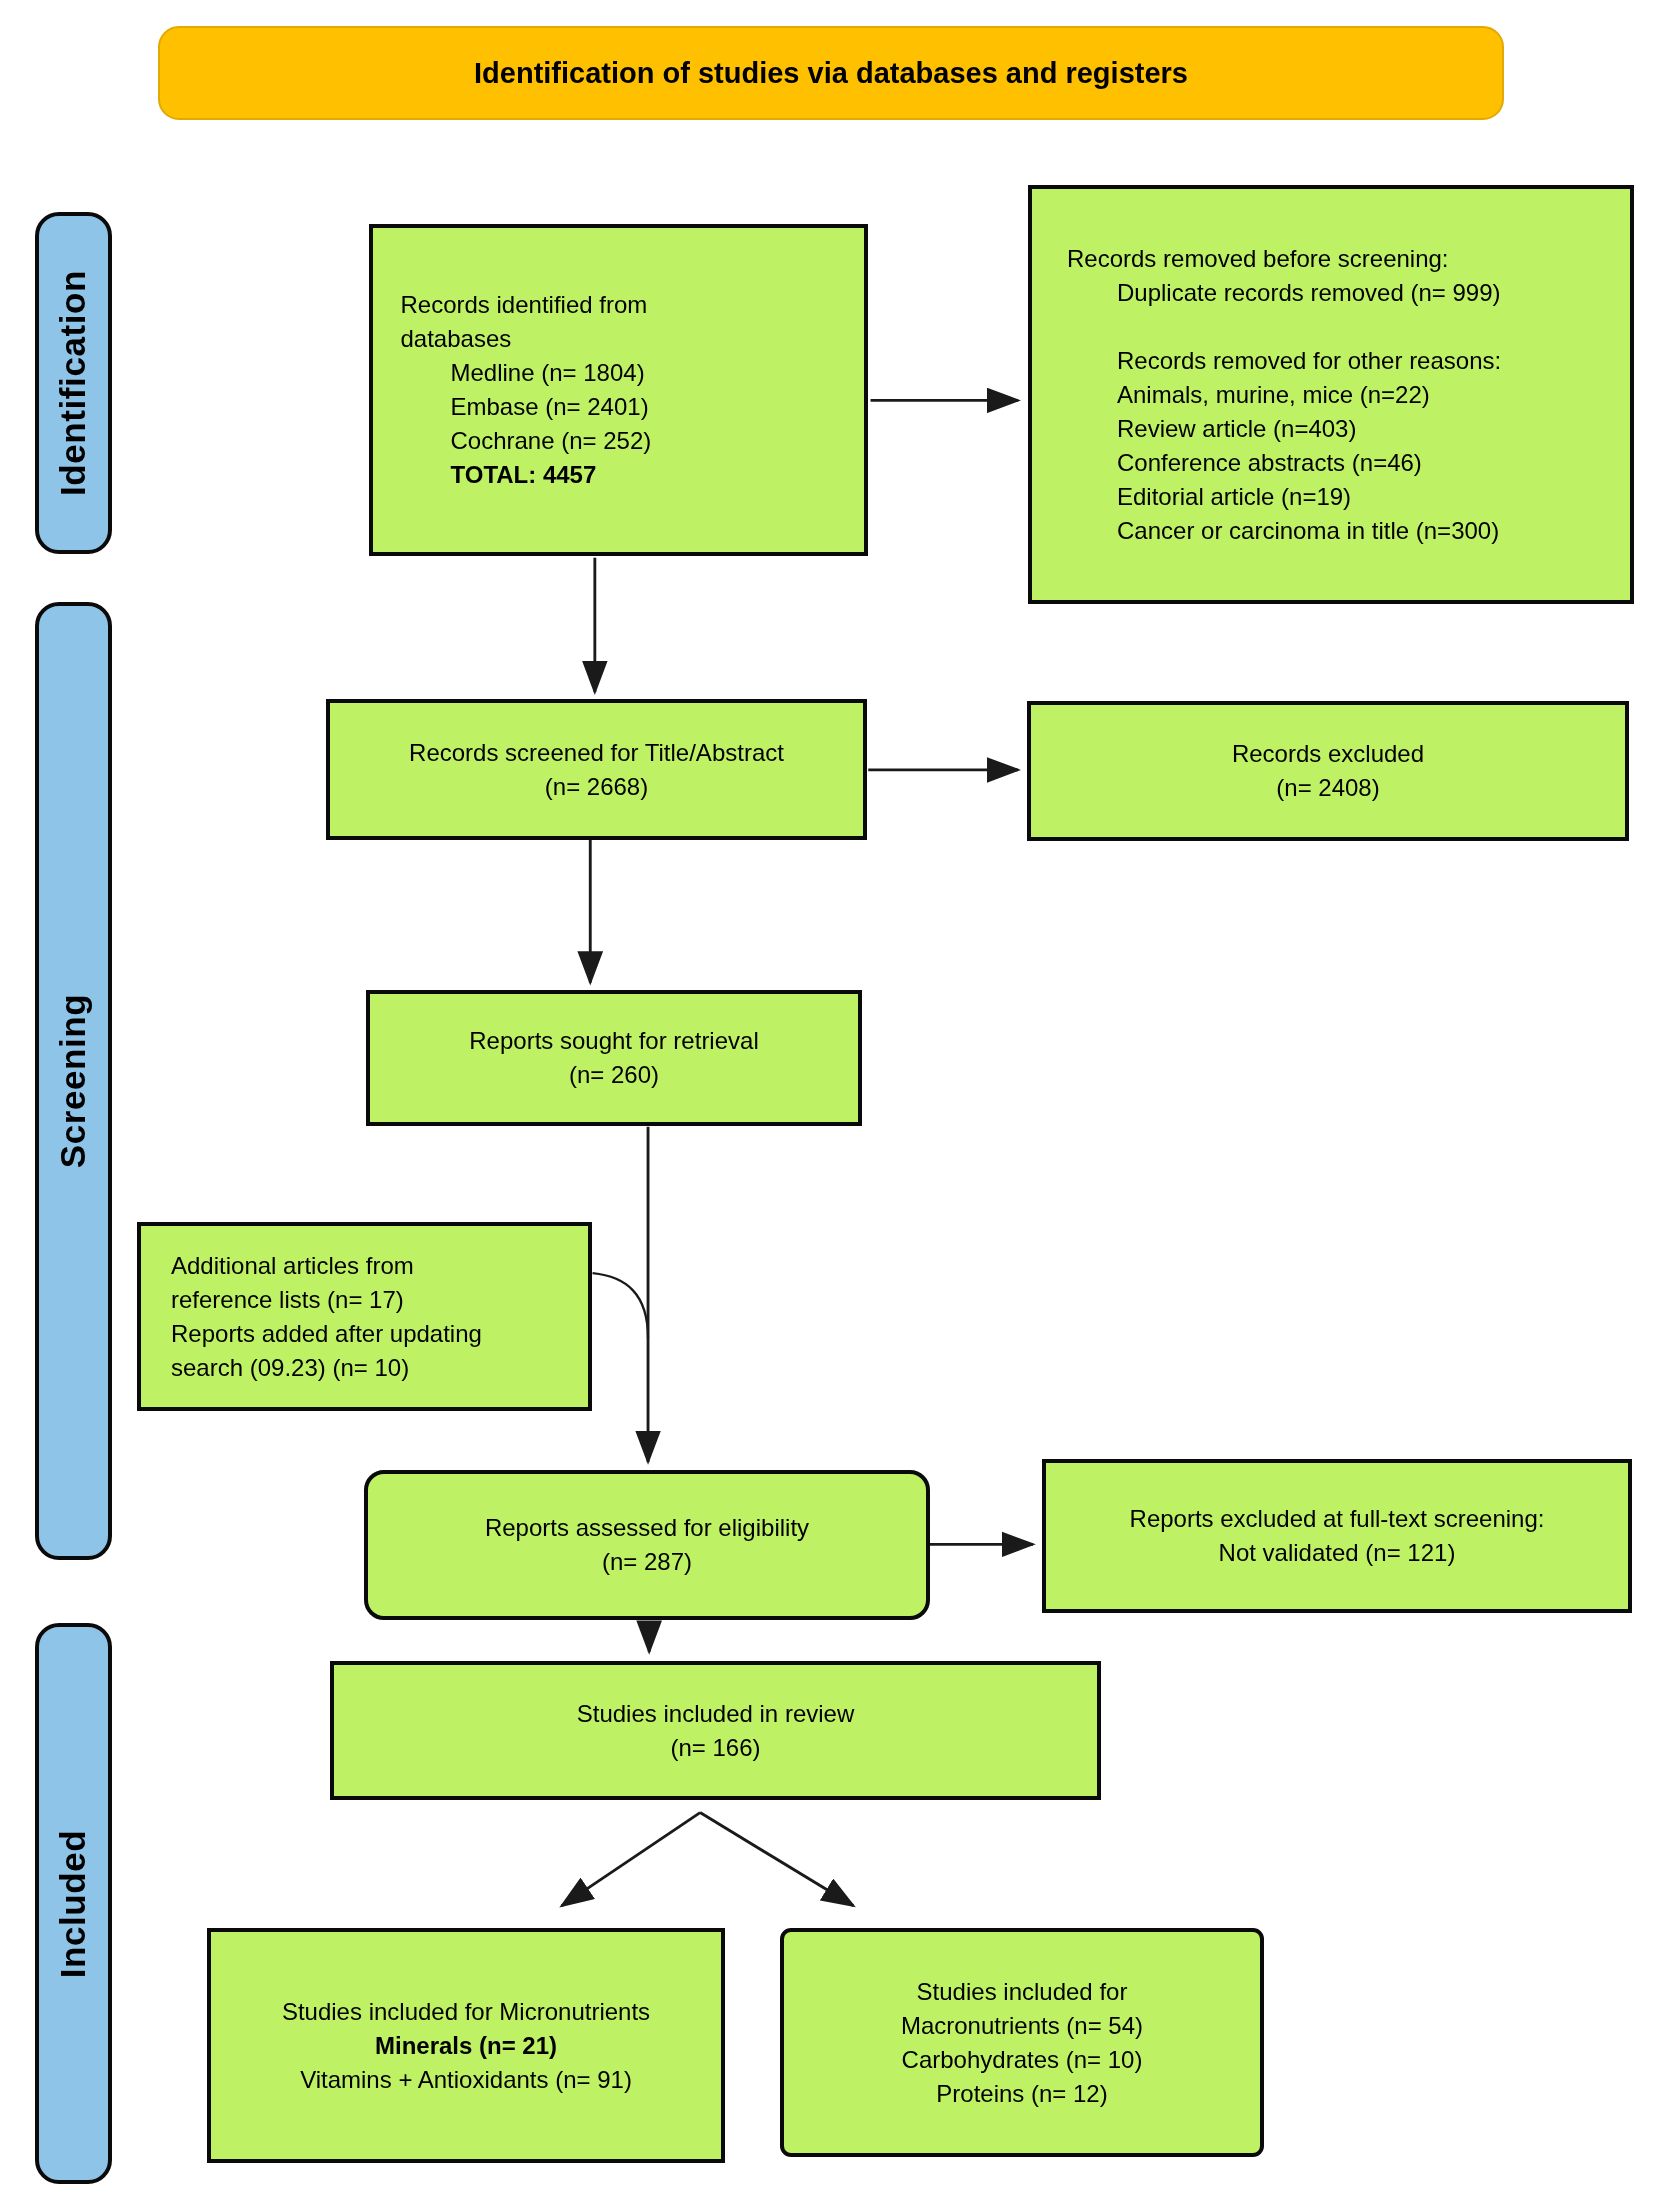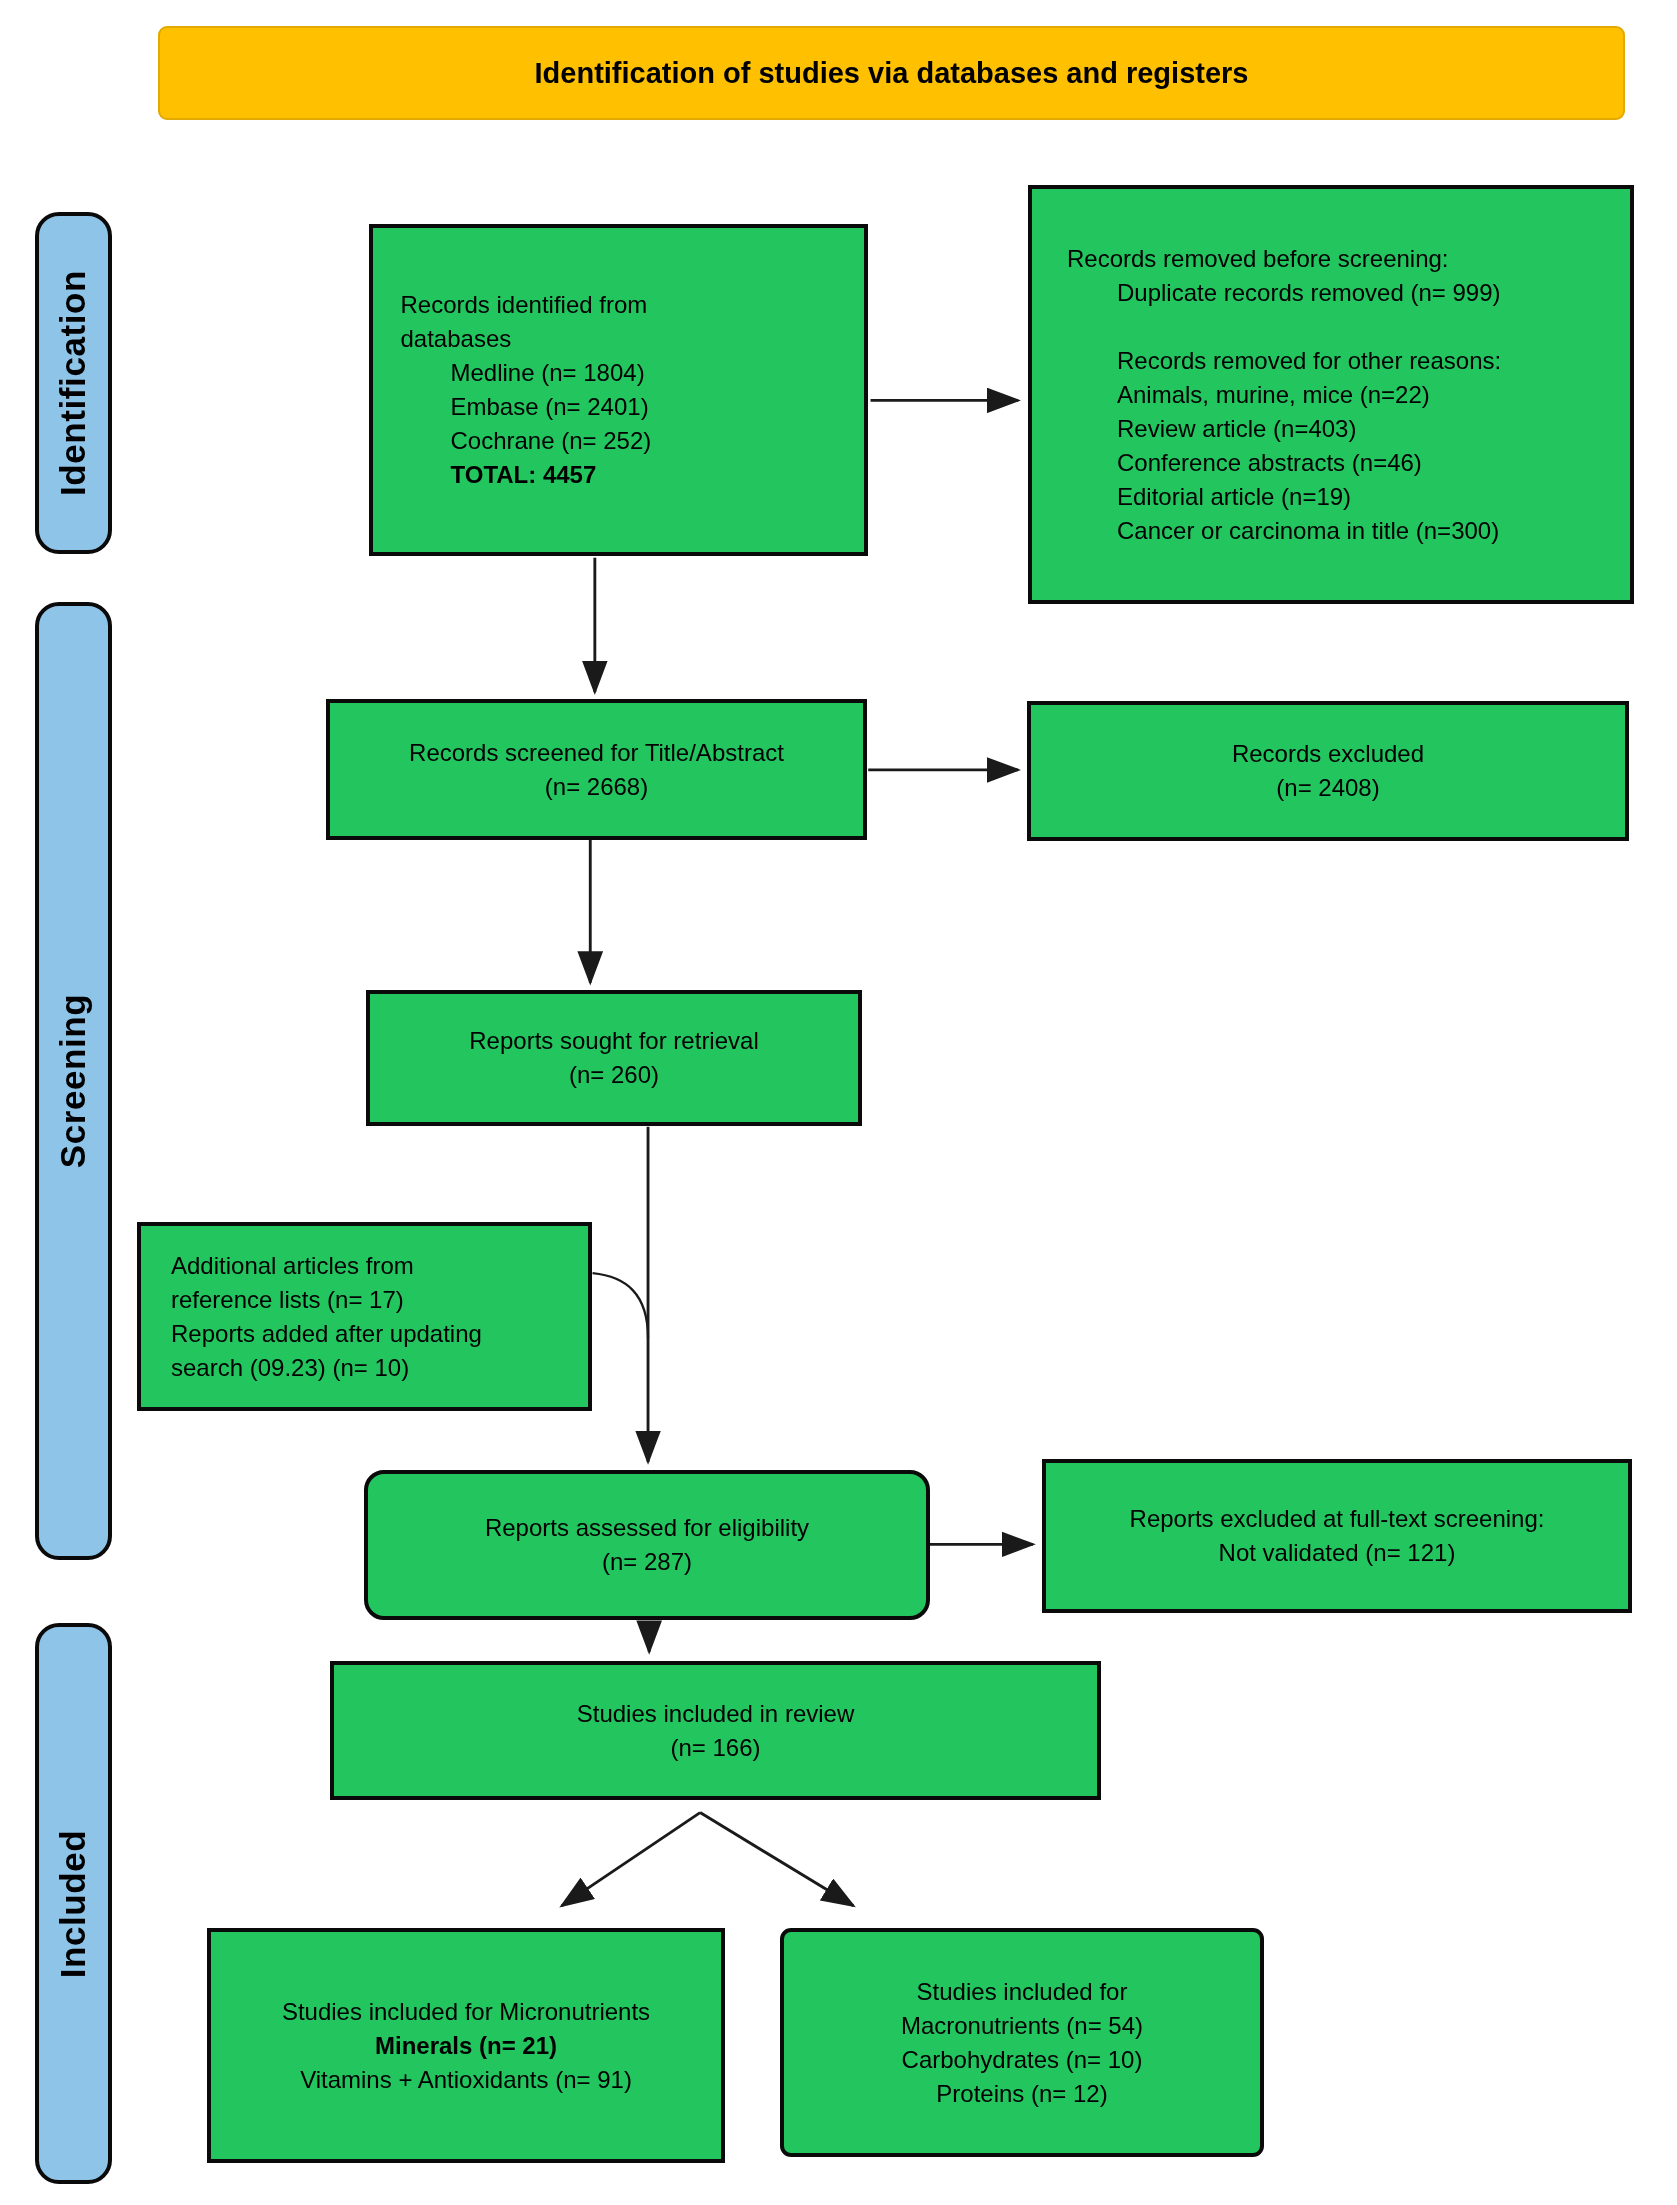--- a/index.html
+++ b/index.html
@@ -9,24 +9,24 @@
     height: 2205px;
     background: #ffffff;
     font-family: "Liberation Sans", sans-serif;
     color: #000000;
   }
   .stage-area { position: relative; width: 1677px; height: 2205px; }
 
   .banner {
     position: absolute;
     left: 158px; top: 26px;
-    width: 1467px; height: 94px;
+    width: 1346px; height: 94px;
     background: #FFC000;
     border: 2.3px solid #E2A900;
-    border-radius: 9px;
+    border-radius: 21px;
     box-sizing: border-box;
     display: flex; align-items: center; justify-content: center;
     font-size: 29px; font-weight: bold;
     z-index: 2;
   }
 
   .stage {
     position: absolute;
     left: 35px; width: 77px;
     background: #8FC4E9;
@@ -41,21 +41,21 @@
     white-space: nowrap;
     font-size: 35px; font-weight: bold;
     letter-spacing: 0.6px;
   }
   #stage-identification { top: 212px;  height: 342px;  }
   #stage-screening      { top: 602px; height: 958px; }
   #stage-included       { top: 1623px; height: 561px;  }
 
   .box {
     position: absolute;
-    background: #22c55e;
+    background: #bef264;
     border: 4.6px solid #0a0a0a;
     box-sizing: border-box;
     display: flex; flex-direction: column; justify-content: center;
     z-index: 2;
   }
   .box-content { font-size: 24px; line-height: 34px; }
   .center-text .box-content { text-align: center; }
   .left-text .box-content { text-align: left; }
   .line { white-space: nowrap; }
   .bold { font-weight: bold; }

